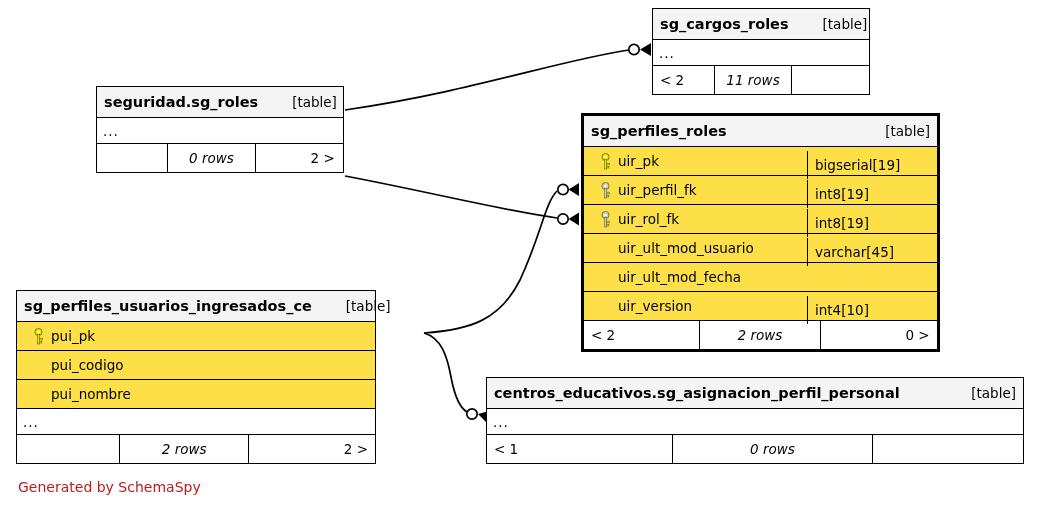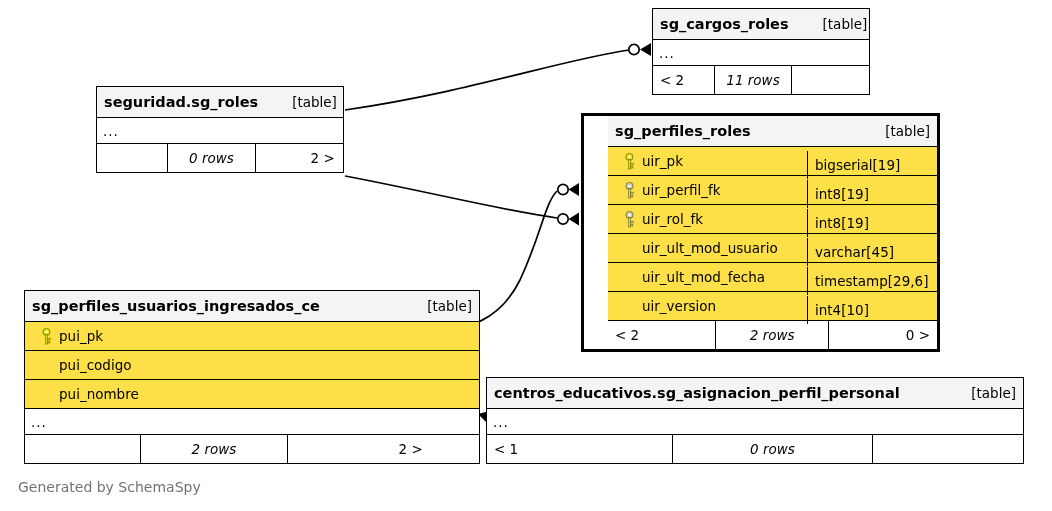--- a/index.html
+++ b/index.html
@@ -31,21 +31,20 @@
 
   
   .table-box {
     position: absolute;
     background: #ffffff;
     border: 1.6px solid #000000;
     box-sizing: border-box;
   }
   .table-box.emph {
     border-width: 3.2px;
-    padding-left: 24px;
   }
   .tbl-header {
     display: flex;
     align-items: center;
     justify-content: space-between;
     background: #f4f4f4;
     border-bottom: 1.6px solid #000000;
     box-sizing: border-box;
     padding: 0 7px;
     height: 31px;
@@ -136,21 +135,21 @@
 
   
   .key-ico { display: block; }
 
   
   #caption {
     position: absolute;
     left: 18px;
     top: 479px;
     font-size: 14px;
-    color: #737373;
+    color: #b91c1c;
     white-space: nowrap;
   }
 </style>
 </head>
 <body>
 
 <div id="canvas">
 
   <svg id="edges" viewBox="0 0 1052 511" xmlns="http://www.w3.org/2000/svg">
     <defs>
@@ -264,36 +263,35 @@
             <span class="keyslot empty"></span>
             <span class="colname-text">uir_ult_mod_usuario</span>
           </span>
           <span class="col-type" style="width:130px;flex:0 0 130px">varchar[45]</span>
         </div>
         <div class="row">
           <span class="col-name">
             <span class="keyslot empty"></span>
             <span class="colname-text">uir_ult_mod_fecha</span>
           </span>
-          <span class="col-type" style="width:130px;flex:0 0 130px">timestamp[29,6]</span>
         </div>
         <div class="row">
           <span class="col-name">
             <span class="keyslot empty"></span>
             <span class="colname-text">uir_version</span>
           </span>
           <span class="col-type" style="width:130px;flex:0 0 130px">int4[10]</span>
         </div>
         <div class="tbl-footer">
           <span class="foot-cell foot-left" style="width:115px">&lt; 2</span>
           <span class="foot-cell foot-mid" style="width:122px">2 rows</span>
           <span class="foot-cell foot-right" style="width:115.60000000000002px">0 &gt;</span>
         </div>
       </div>
-      <div class="table-box" style="left: 16px; top: 290px; width: 456px; margin-left: 8px;">
+      <div class="table-box" style="left: 16px; top: 290px; width: 360px;">
         <div class="tbl-header">
           <span class="tbl-title">sg_perfiles_usuarios_ingresados_ce</span>
           <span class="tbl-tag">[table]</span>
         </div>
         <div class="row">
           <span class="col-name">
             <span class="keyslot">
               <svg class="key-ico" width="11" height="17" viewBox="0 0 11 17">
                 <circle cx="5.5" cy="4" r="3.6" fill="#e8e400" stroke="#6b6b00" stroke-width="0.8"></circle>
                 <circle cx="5.5" cy="4" r="1.3" fill="#ffffff"></circle>

